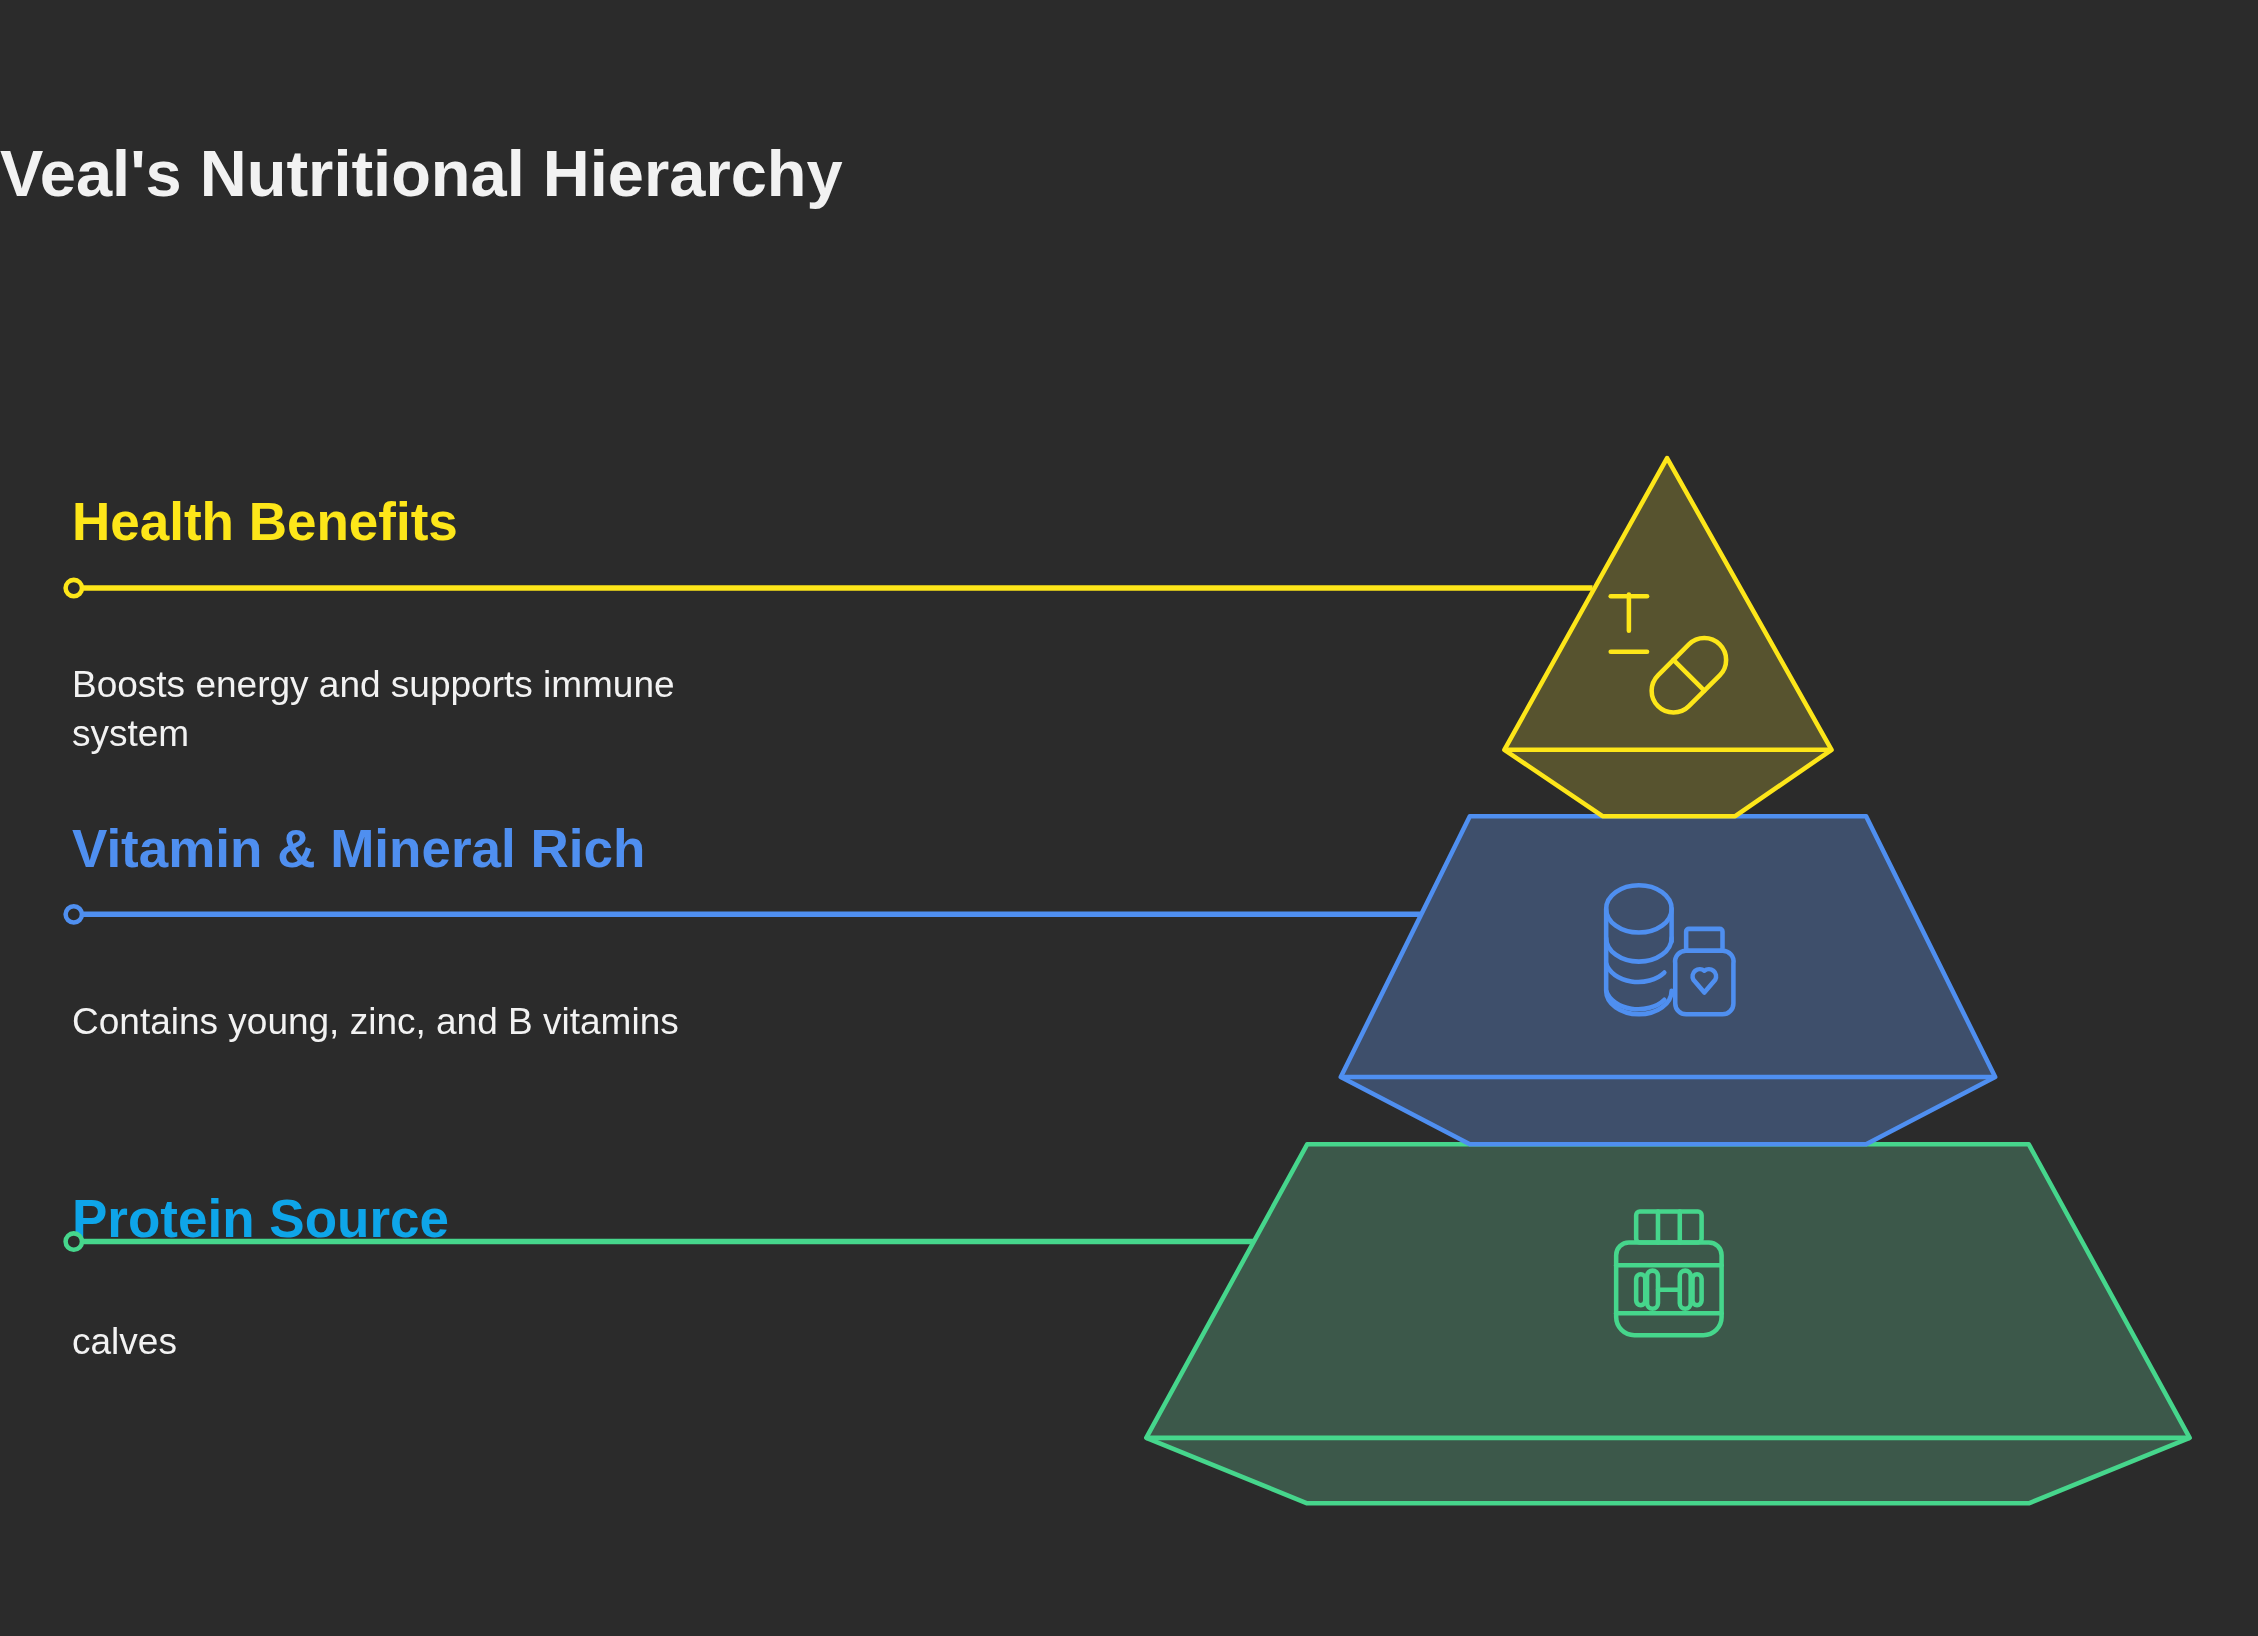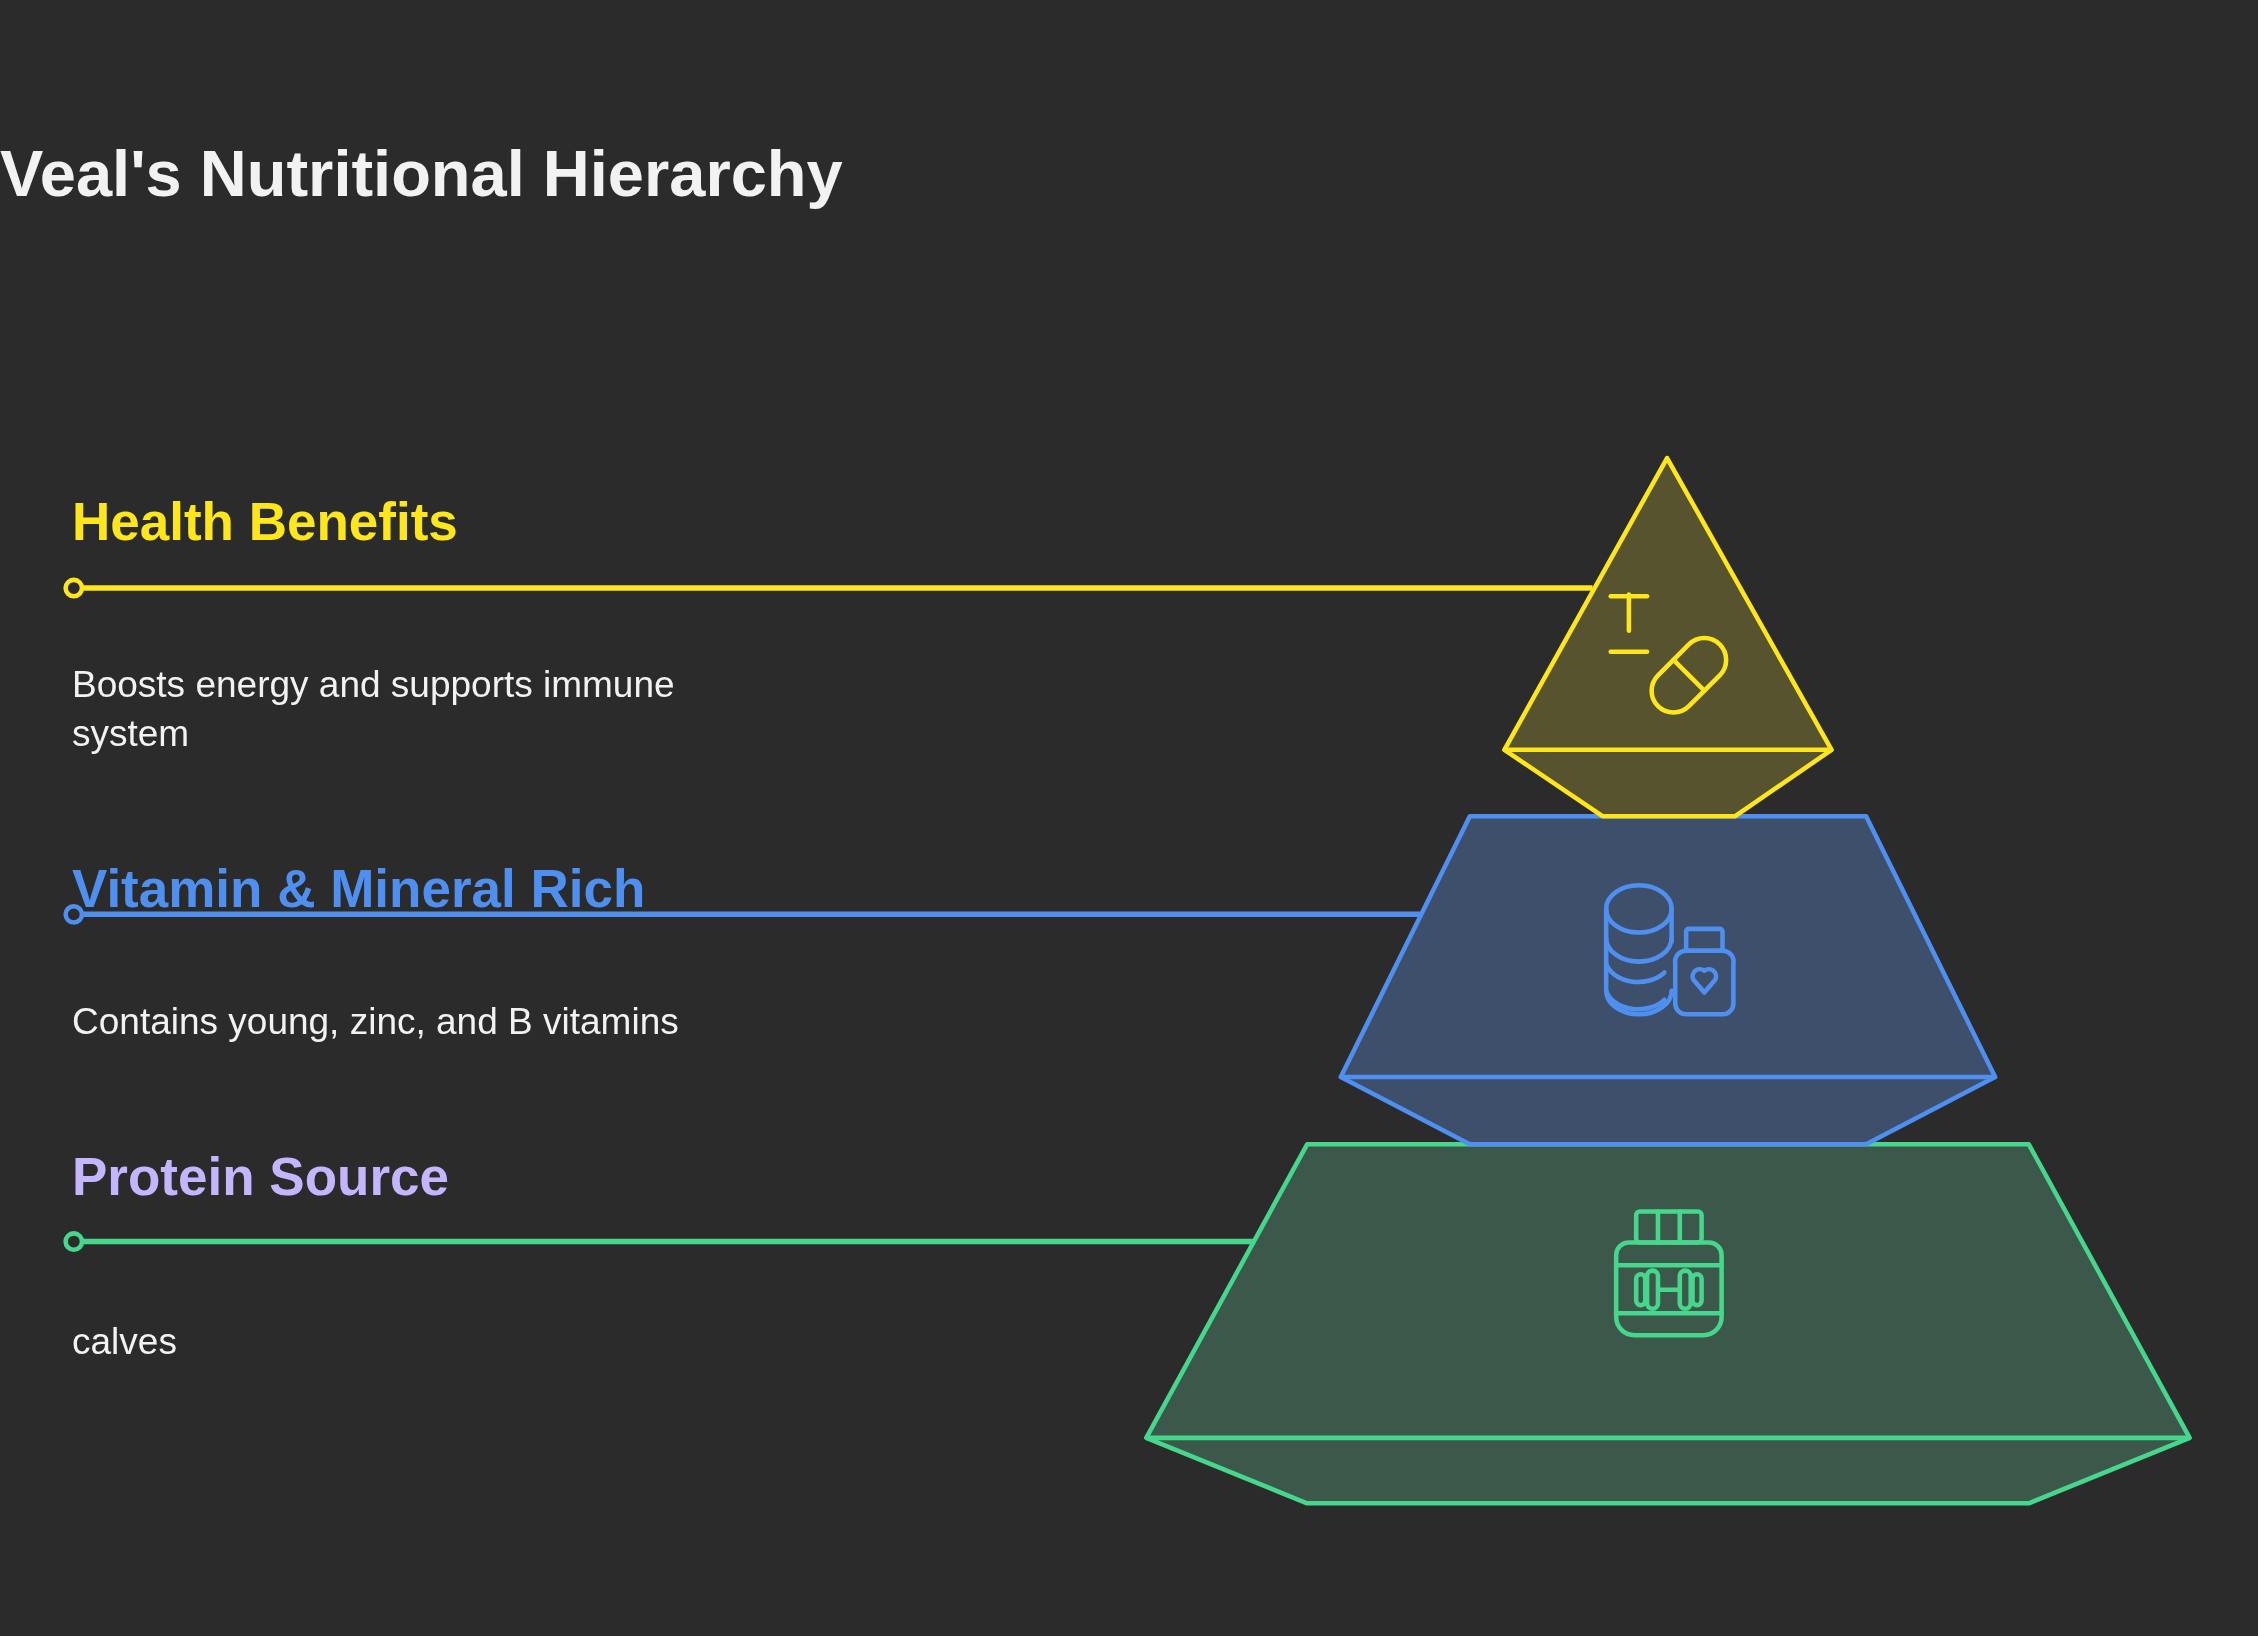--- a/index.html
+++ b/index.html
@@ -13,26 +13,26 @@
 <body>
 
 <div class="title">Veal's Nutritional Hierarchy</div>
 
 <div class="heading" style="top:491px;color:#fde619;text-align:center;">Health Benefits</div>
 <div class="desc" style="top:616px;">
   <div>Boosts energy and supports immune</div>
   <div>system</div>
 </div>
 
-<div class="heading" style="top:818px;color:#4f8ff0;margin-top:40px;">Vitamin &amp; Mineral Rich</div>
+<div class="heading" style="top:818px;color:#4f8ff0;">Vitamin &amp; Mineral Rich</div>
 <div class="desc" style="top:953px;">
   <div>Contains young, zinc, and B vitamins</div>
 </div>
 
-<div class="heading" style="top:1146px;color:#c4b5fd;">Protein Source</div>
+<div class="heading" style="top:1188px;color:#0ea5e9;">Protein Source</div>
 <div class="desc" style="top:1273px;">
   <div>calves</div>
 </div>
 
 <svg class="canvas" width="2258" height="1636" viewBox="0 0 2484 1800">
 
   <g>
     <line x1="90" y1="647" x2="1752" y2="647" stroke="#fde619" stroke-width="6"></line>
     <circle cx="81" cy="647" r="9" fill="#2b2b2b" stroke="#fde619" stroke-width="5"></circle>
   </g>

